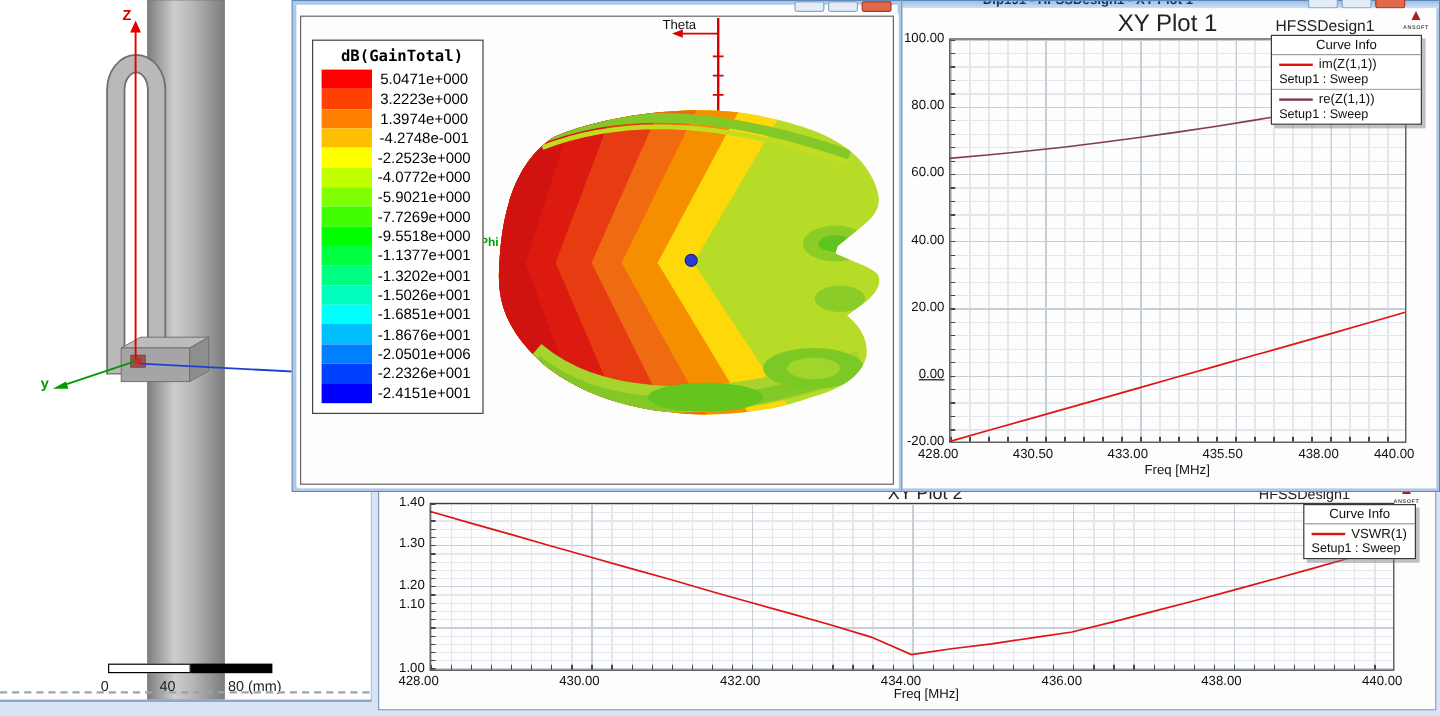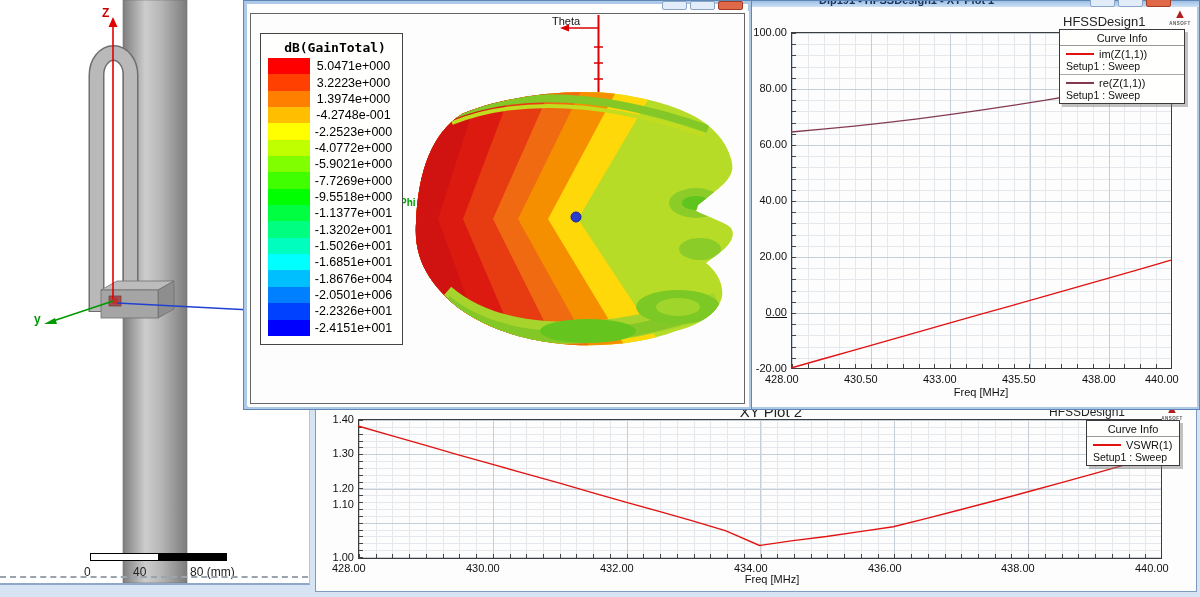--- a/index.html
+++ b/index.html
@@ -146,20 +146,21 @@
   <div class="hwin" id="xy1-win" style="left:728px; top:0px; width:472px; height:410px; z-index:3;">
     <div class="titlebar" style="height:6px;">
       <span style="position:absolute; left:90px; top:-7px;">Dip191 - HFSSDesign1 - XY Plot 1</span>
     </div>
     <div class="winbtns" style="right:28px; top:-3px;">
       <div class="winbtn"></div>
       <div class="winbtn"></div>
       <div class="winbtn close"></div>
     </div>
     <div class="abs" style="left:4px; top:6px; width:464px; height:400px; background:#fdfdfd;">
+      <div class="chart-title" style="left:160px; top:2px; width:160px;">XY Plot 1</div>
       <div class="design-lbl" style="left:330px; top:7px;">HFSSDesign1</div>
       <div class="ansoft" style="left:434px; top:1px;">
         <span class="tri">▲</span>
         <span class="txt">ANSOFT</span>
       </div>
 
       <div class="plotbox" style="left:58px; top:25px; width:381px; height:337px; --mjx:79.2px; --mjy:56px; --mnx:15.83px; --mny:11.2px;">
         <div class="ticksX" style="--mnx:15.83px;"></div>
         <div class="ticksY" style="--mny:11.2px;"></div>
       </div>
@@ -307,21 +308,21 @@
             <div class="leg-row">
               <div class="leg-swatch" style="background: rgb(0, 255, 191);"></div>
               <div class="leg-val">-1.5026e+001</div>
             </div>
             <div class="leg-row">
               <div class="leg-swatch" style="background: rgb(0, 255, 255);"></div>
               <div class="leg-val">-1.6851e+001</div>
             </div>
             <div class="leg-row">
               <div class="leg-swatch" style="background: rgb(0, 191, 255);"></div>
-              <div class="leg-val">-1.8676e+004</div>
+              <div class="leg-val">-1.8676e+001</div>
             </div>
             <div class="leg-row">
               <div class="leg-swatch" style="background: rgb(0, 128, 255);"></div>
               <div class="leg-val">-2.0501e+006</div>
             </div>
             <div class="leg-row">
               <div class="leg-swatch" style="background: rgb(0, 64, 255);"></div>
               <div class="leg-val">-2.2326e+001</div>
             </div>
             <div class="leg-row">

